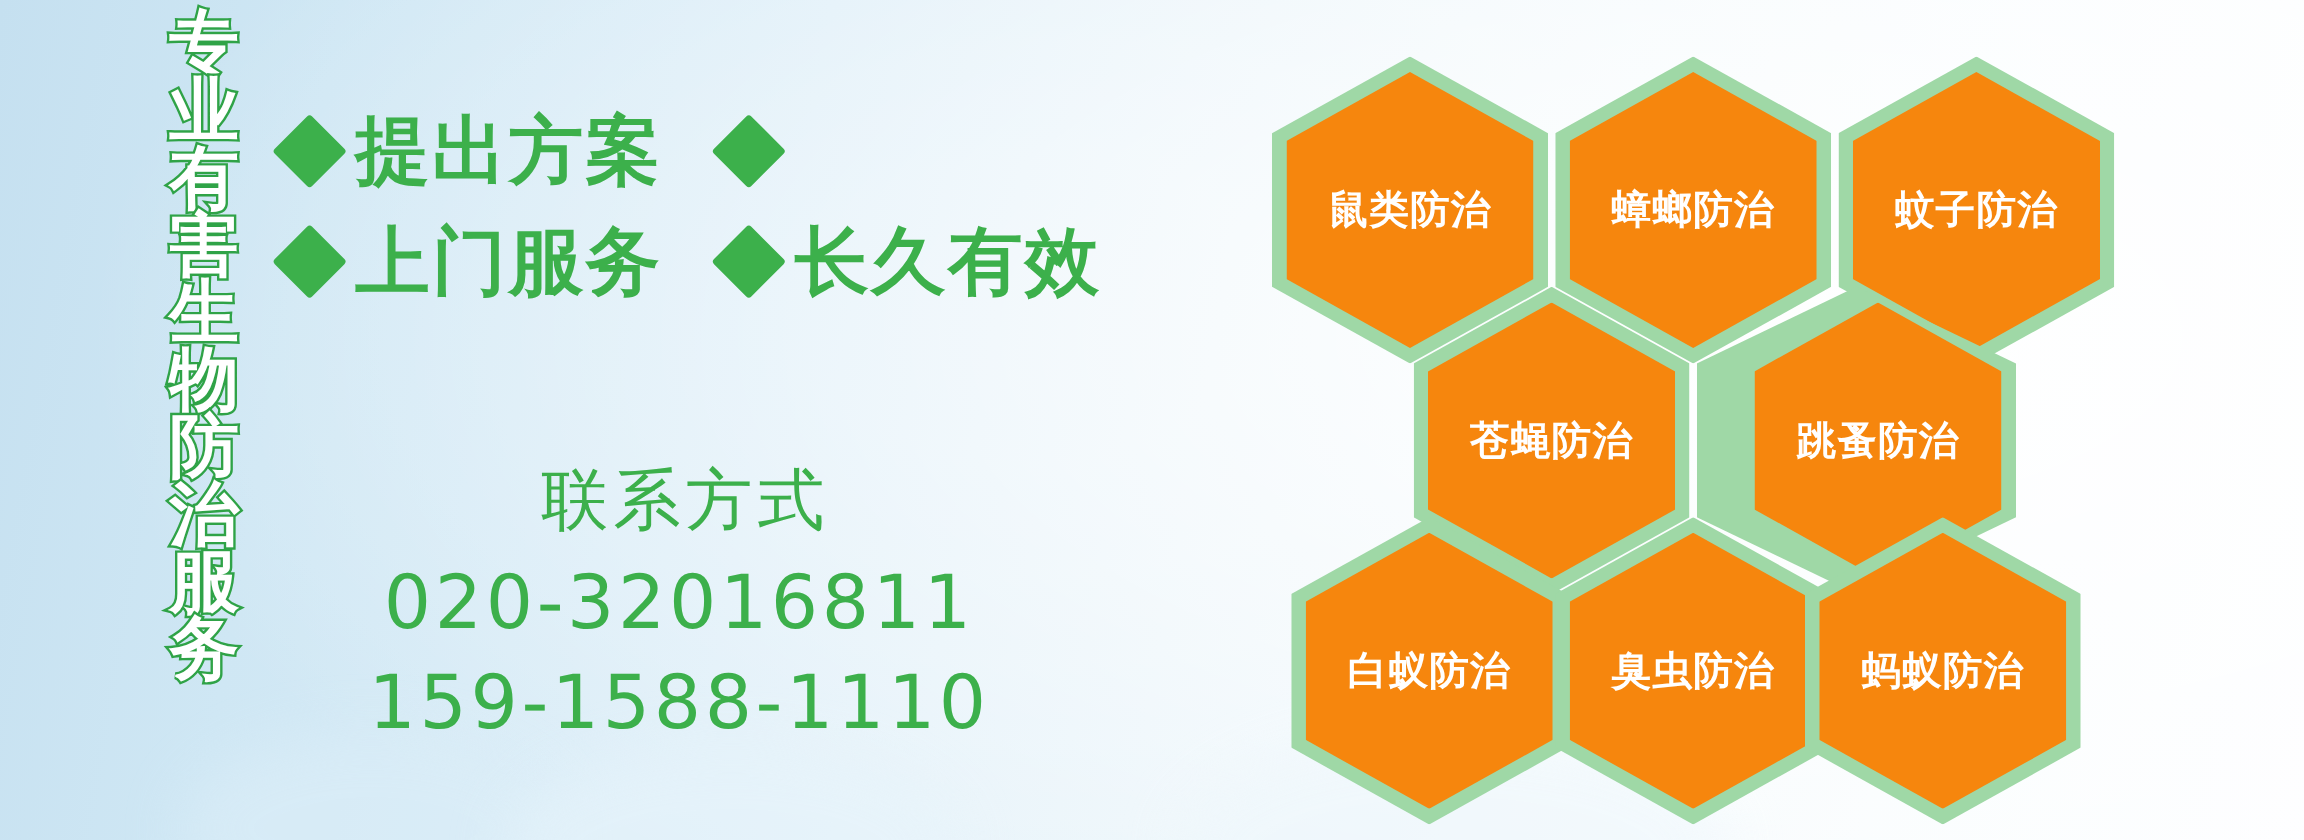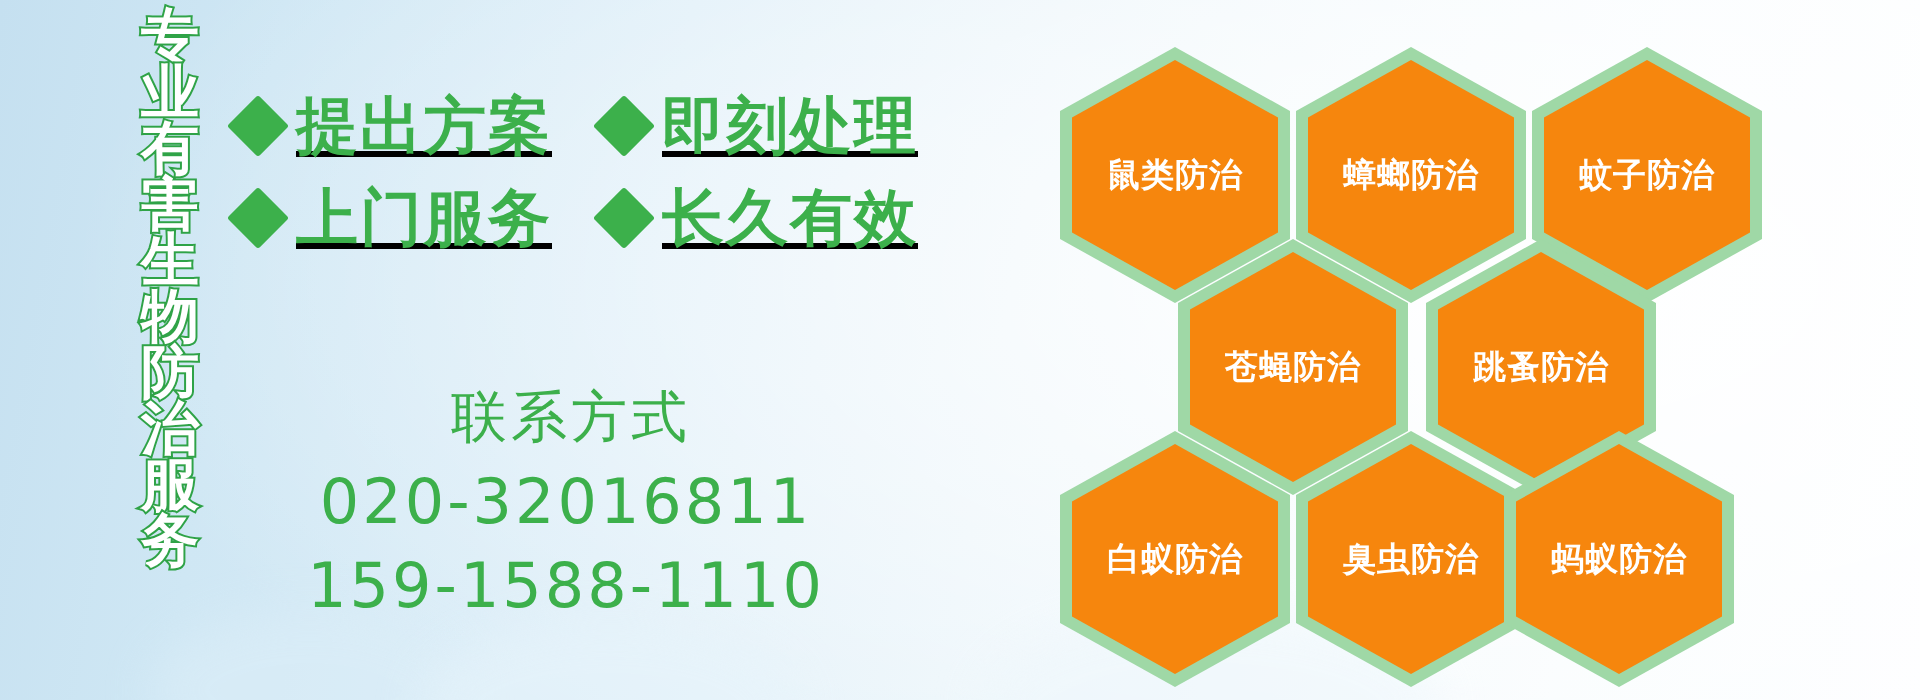--- a/index.html
+++ b/index.html
@@ -26,21 +26,21 @@
     display:flex;flex-direction:column;align-items:center;
     font-size:58px;line-height:56px;font-weight:bold;
     color:#ffffff;
     -webkit-text-stroke:4px #2fa347;
     paint-order:stroke fill;
     letter-spacing:0;
   }
   #vertical-slogan span{display:block;height:56px;}
 
   
-  .bullets{position:absolute;left:236px;top:80px;width:640px;text-decoration:underline;}
+  .bullets{position:absolute;left:236px;top:80px;width:640px;}
   .bullet-row{display:flex;align-items:center;height:92px;gap:16px;}
   .dia{
     width:44px;height:44px;background:#3cb04b;
     transform:rotate(45deg);flex:0 0 auto;border-radius:3px;
   }
   .btext{
     font-size:62px;font-weight:bold;color:#3cb04b;
     letter-spacing:2px;line-height:1;white-space:nowrap;
   }
   .gap{width:18px;flex:0 0 auto;}
@@ -95,21 +95,20 @@
     <span>服</span>
     <span>务</span>
   </div>
 
   <div class="bullets">
     <div class="bullet-row">
       <span class="dia"></span>
       <span class="btext">提出方案</span>
       <span class="gap"></span>
       <span class="dia"></span>
-      <span class="btext">即刻处理</span>
     </div>
     <div class="bullet-row">
       <span class="dia"></span>
       <span class="btext">上门服务</span>
       <span class="gap"></span>
       <span class="dia"></span>
       <span class="btext">长久有效</span>
     </div>
   </div>
 
@@ -134,27 +133,27 @@
         <div class="inner">
           <span class="lbl">苍蝇防治</span>
         </div>
       </div>
 
     <div class="hex" style="left:472px;top:8px;">
         <div class="inner">
           <span class="lbl">蚊子防治</span>
         </div>
       </div>
-    <div class="hex" style="left:366px;top:200px;">
+    <div class="hex" style="left:354px;top:200px;padding-left:36px;">
         <div class="inner">
           <span class="lbl">跳蚤防治</span>
         </div>
       </div>
 
-    <div class="hex" style="left:0px;top:392px;font-family:Liberation Serif, serif;">
+    <div class="hex" style="left:16px;top:392px;font-family:Liberation Serif, serif;">
         <div class="inner">
           <span class="lbl">白蚁防治</span>
         </div>
       </div>
     <div class="hex" style="left:236px;top:392px;">
         <div class="inner">
           <span class="lbl">臭虫防治</span>
         </div>
       </div>
     <div class="hex" style="left:444px;top:392px;">

